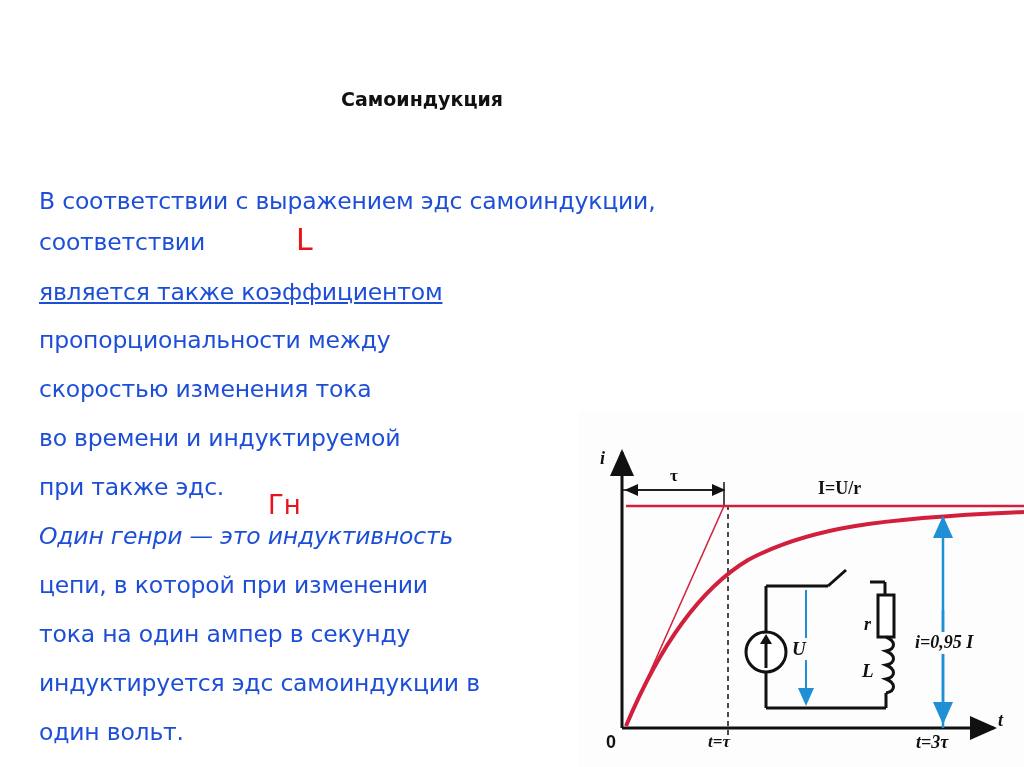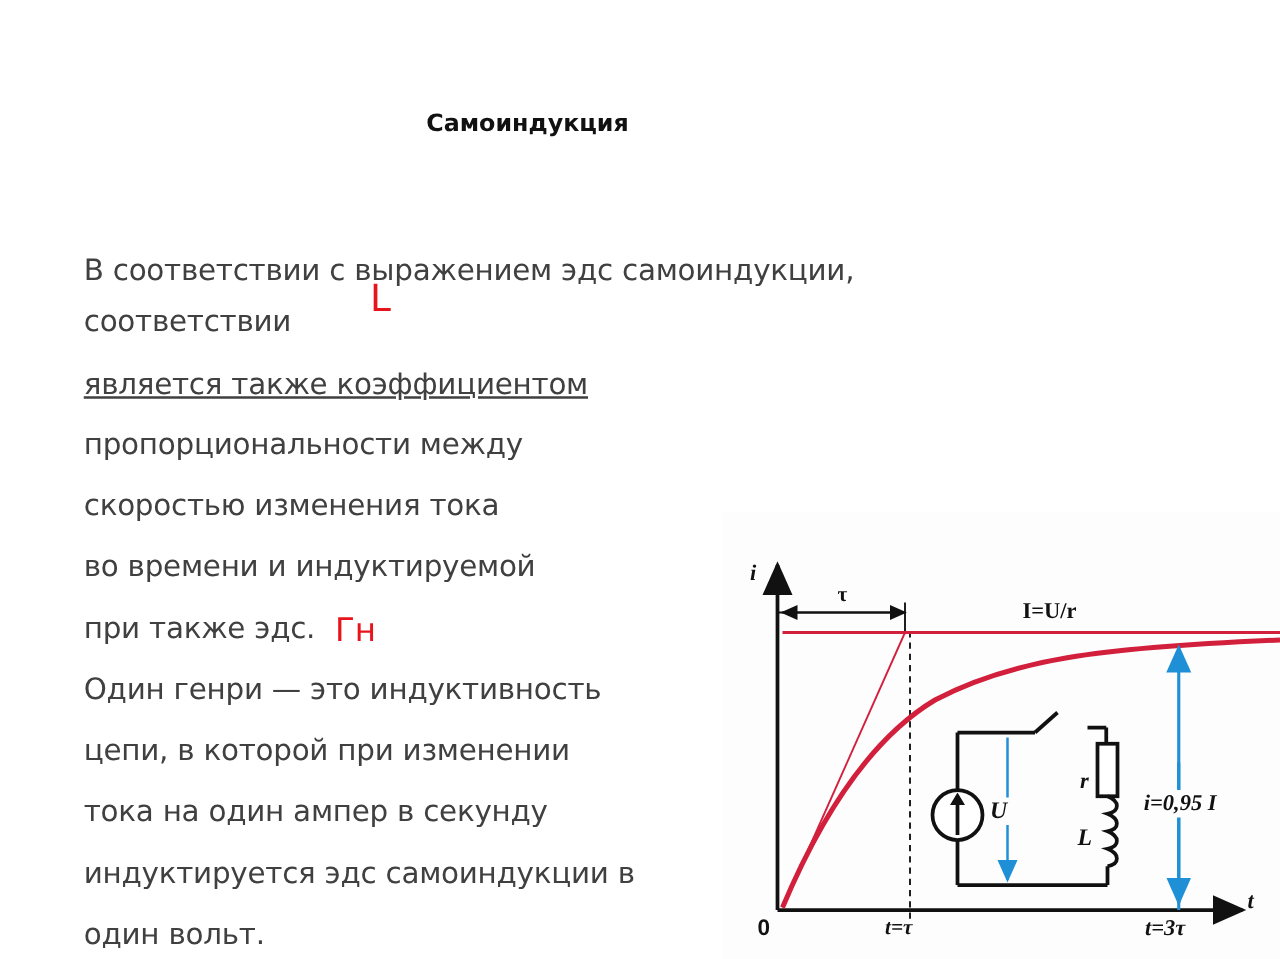--- a/index.html
+++ b/index.html
@@ -1,37 +1,37 @@
 <!DOCTYPE html>
 <html><head>
 <meta charset="utf-8">
 <style>
   html, body { margin:0; padding:0; background:#ffffff; }
   body { width:1024px; height:767px; position:relative; overflow:hidden; font-family:"Liberation Sans", sans-serif; color:#111; }
   .title { position:absolute; left:0; width:844px; top:88px; text-align:center; font-weight:bold; font-size:19px; font-family:"DejaVu Sans", sans-serif; }
-  .line { position:absolute; left:67px; font-size:23.5px; font-family:"DejaVu Sans", sans-serif; color:#404040; white-space:nowrap; letter-spacing:-0.2px;margin-top:15px; }
+  .line { position:absolute; left:39px; font-size:23.5px; font-family:"DejaVu Sans", sans-serif; color:#1d4ed8; white-space:nowrap; letter-spacing:-0.2px; }
   .hand { position:absolute; color:#e8141c; font-family:"DejaVu Sans", sans-serif; }
   .figure { position:absolute; left:578px; top:410px; width:446px; height:357px; background:#fdfdfd; }
   .figure svg { position:absolute; left:0; top:0; }
 </style>
 </head>
 <body>
 
 <div class="title">Самоиндукция</div>
 
 <div class="line" style="top:187px;"> В соответствии с выражением эдс самоиндукции,</div>
 <div class="line" style="top:228px;">соответствии</div>
 <div class="hand" style="left:296px;top:222px;font-size:30px;">L</div>
 <div class="line" style="top:278px;text-decoration:underline;">является также коэффициентом</div>
 <div class="line" style="top:326px;">пропорциональности между</div>
 <div class="line" style="top:375px;">скоростью изменения тока</div>
 <div class="line" style="top:424px;">во времени и индуктируемой</div>
 <div class="line" style="top:473px;">при также эдс.</div>
 <div class="hand" style="left:268px;top:490px;font-size:26px;">Гн</div>
-<div class="line" style="top:522px;">Один генри — это индуктивность</div>
+<div class="line" style="top:522px;font-style:italic;">Один генри — это индуктивность</div>
 <div class="line" style="top:571px;">цепи, в которой при изменении</div>
 <div class="line" style="top:620px;">тока на один ампер в секунду</div>
 <div class="line" style="top:669px;">индуктируется эдс самоиндукции в</div>
 <div class="line" style="top:718px;"> один вольт.</div>
 
 <div class="figure">
   <svg width="446" height="357" viewBox="0 0 446 357">
     <defs>
       <marker id="ah" markerWidth="10" markerHeight="10" refX="8" refY="5" orient="auto">
         <path d="M0,1 L9,5 L0,9 Z" fill="#111"></path>

